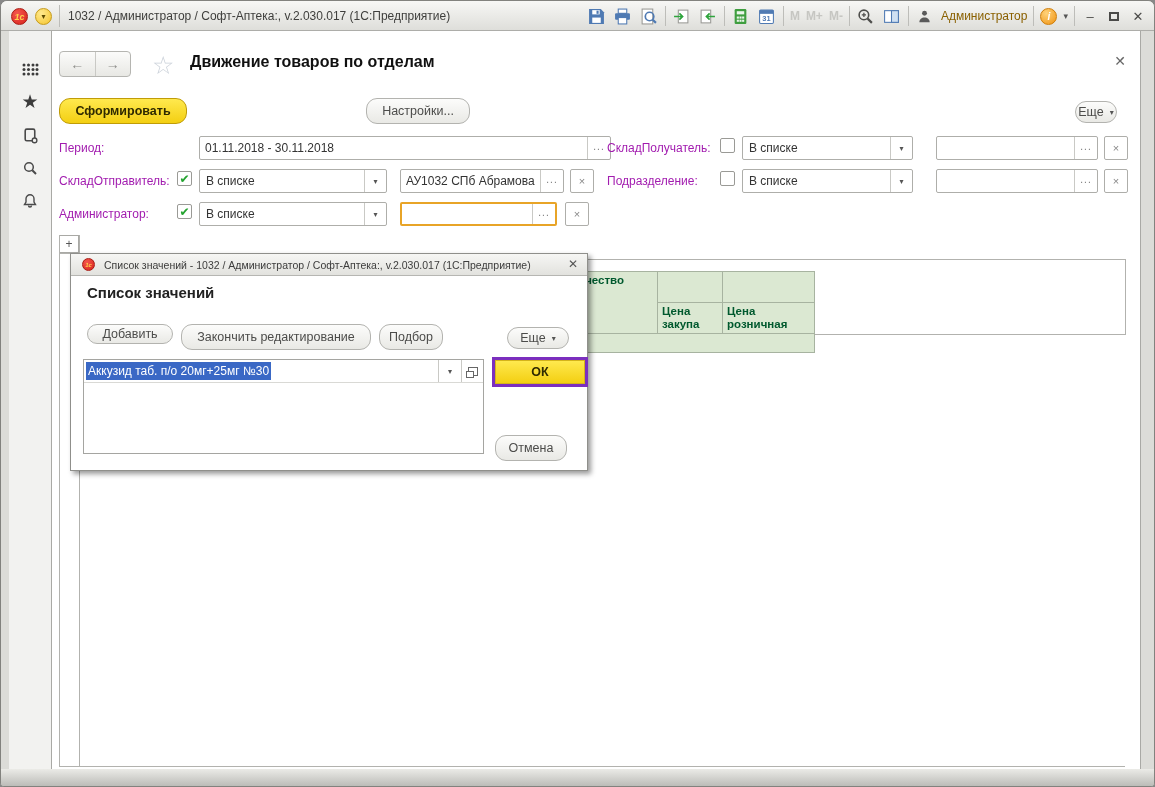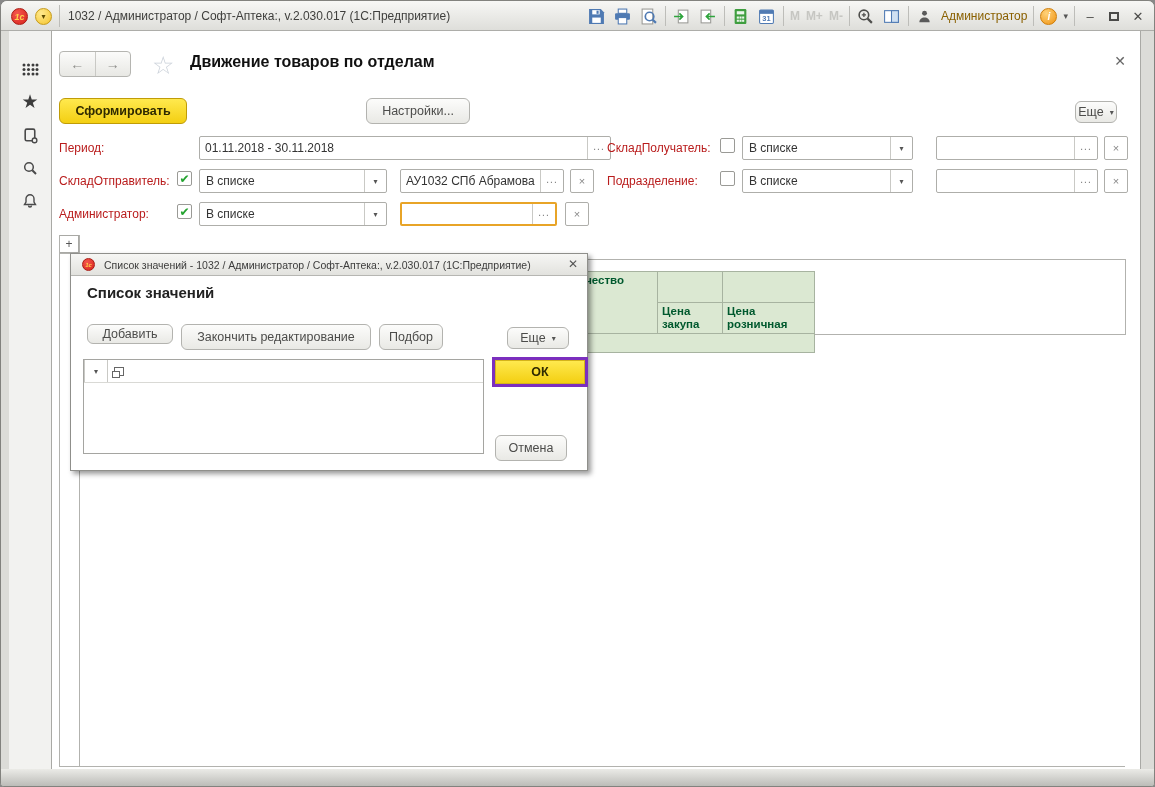--- a/index.html
+++ b/index.html
@@ -49,27 +49,27 @@
 
   .navbtns{ position:absolute; left:7px; top:20px; width:72px; height:26px; display:flex;
             border:1px solid #b5b5b1; border-radius:4px; overflow:hidden;
             background:linear-gradient(#fbfbfa,#e8e8e4); }
   .navbtns .half{ flex:1; display:flex; align-items:center; justify-content:center;
                   font-size:14px; color:#8d8d8a; }
   .navbtns .half:first-child{ border-right:1px solid #c9c9c5; }
   .fav-star{ position:absolute; left:100px; top:20px; font-size:25px; color:#ccd2da; }
   .page-title{ position:absolute; left:138px; top:22px; font-size:16px; font-weight:bold; color:#111; }
 
-  .btn{ display:flex; align-items:center; justify-content:center; border:1px solid #b3b3af; border-radius:6px;
+  .btn{ display:flex; align-items:center; justify-content:center; border:1px solid #b3b3af; border-radius:11px;
         background:linear-gradient(#fcfcfb,#e9e9e5); font-size:12.5px; color:#4c4c4a;text-align:right; }
   .btn-yellow{ background:linear-gradient(#ffe94e,#f3cf12); border-color:#c09c07; font-weight:bold; color:#2f2a00; }
   .more-btn .arr{ font-size:8px; margin-left:6px; color:#555; }
 
   
-  .flabel{ position:absolute; font-size:12px; color:#b91c1c; }
+  .flabel{ position:absolute; font-size:12px; color:#a21caf; }
   .field{ position:absolute; height:24px; border:1px solid #aeaeaa; border-radius:2px; background:#fff;
           display:flex; align-items:stretch; overflow:hidden; }
   .field input{ flex:1; border:none; outline:none; font-size:12px; color:#333; padding:0 5px; min-width:0; background:transparent; }
   .field .ell{ width:23px; border-left:1px solid #c9c9c5; display:flex; align-items:center; justify-content:center;
                font-size:10px; color:#777; letter-spacing:1px; padding-bottom:4px; }
   .field.hl{ border:2px solid #e8a427; }
   .combo{ position:absolute; height:24px; border:1px solid #aeaeaa; border-radius:2px; background:#fff;
           display:flex; align-items:stretch; }
   .combo .val{ flex:1; font-size:12px; color:#333; display:flex; align-items:center; padding:0 6px; }
   .combo .arr{ width:22px; border-left:1px solid #c9c9c5; display:flex; align-items:center; justify-content:center;
@@ -388,20 +388,23 @@
       <div class="btn" style="position:absolute;left:308px;top:70px;width:64px;height:26px;">
         <span>Подбор</span>
       </div>
       <div class="btn more-btn" style="position:absolute;left:436px;top:73px;width:62px;height:22px;">
         <span>Еще</span>
           <span class="arr">▾</span>
       </div>
 
       <div class="listbox">
         <div class="listrow">
+          <span class="txtzone">
+              <span class="sel-text">Аккузид таб. п/о 20мг+25мг №30</span>
+            </span>
           <span class="dd">▾</span>
           <span class="openw">
               <span class="openw-ico"></span>
             </span>
         </div>
       </div>
 
       <div class="ok-wrap">
         <div class="ok-btn">
           <span>ОК</span>

